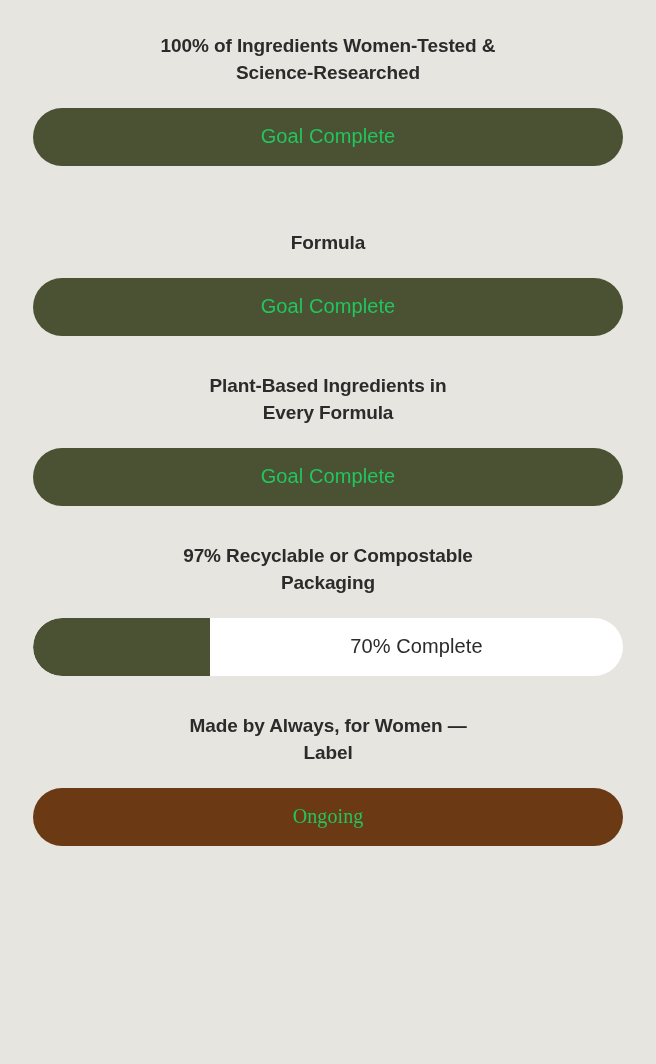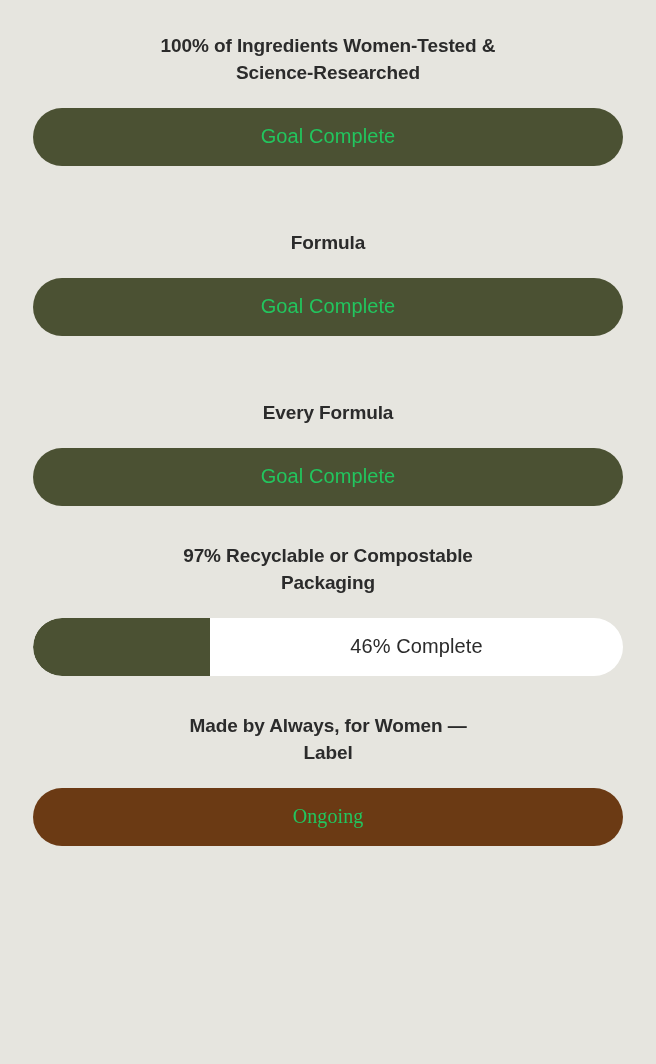--- a/index.html
+++ b/index.html
@@ -109,36 +109,36 @@
       <br>
       <span>Formula</span>
     </div>
     <div class="goal-bar complete">
       <span class="bar-label">Goal Complete</span>
     </div>
   </div>
 
   <div class="goal-block">
     <div class="goal-heading">
-      <br>
+      <span>Plant-Based Ingredients in</span><br>
       <span>Every Formula</span>
     </div>
     <div class="goal-bar complete">
       <span class="bar-label">Goal Complete</span>
     </div>
   </div>
 
   <div class="goal-block">
     <div class="goal-heading">
       <span>97% Recyclable or Compostable</span><br>
       <span>Packaging</span>
     </div>
     <div class="goal-bar partial">
       <div class="bar-fill" style="width: 30%;"></div>
-      <span class="bar-label" style="left: 30%; right: 0px;">46% Complete</span>
+      <span class="bar-label" style="left: 30%; right: 0px;">70% Complete</span>
     </div>
   </div>
 
   <div class="goal-block">
     <div class="goal-heading">
       <span>Made by Always, for Women —</span><br>
       <span>Label</span>
     </div>
     <div class="goal-bar ongoing">
       <span class="bar-label">Ongoing</span>

